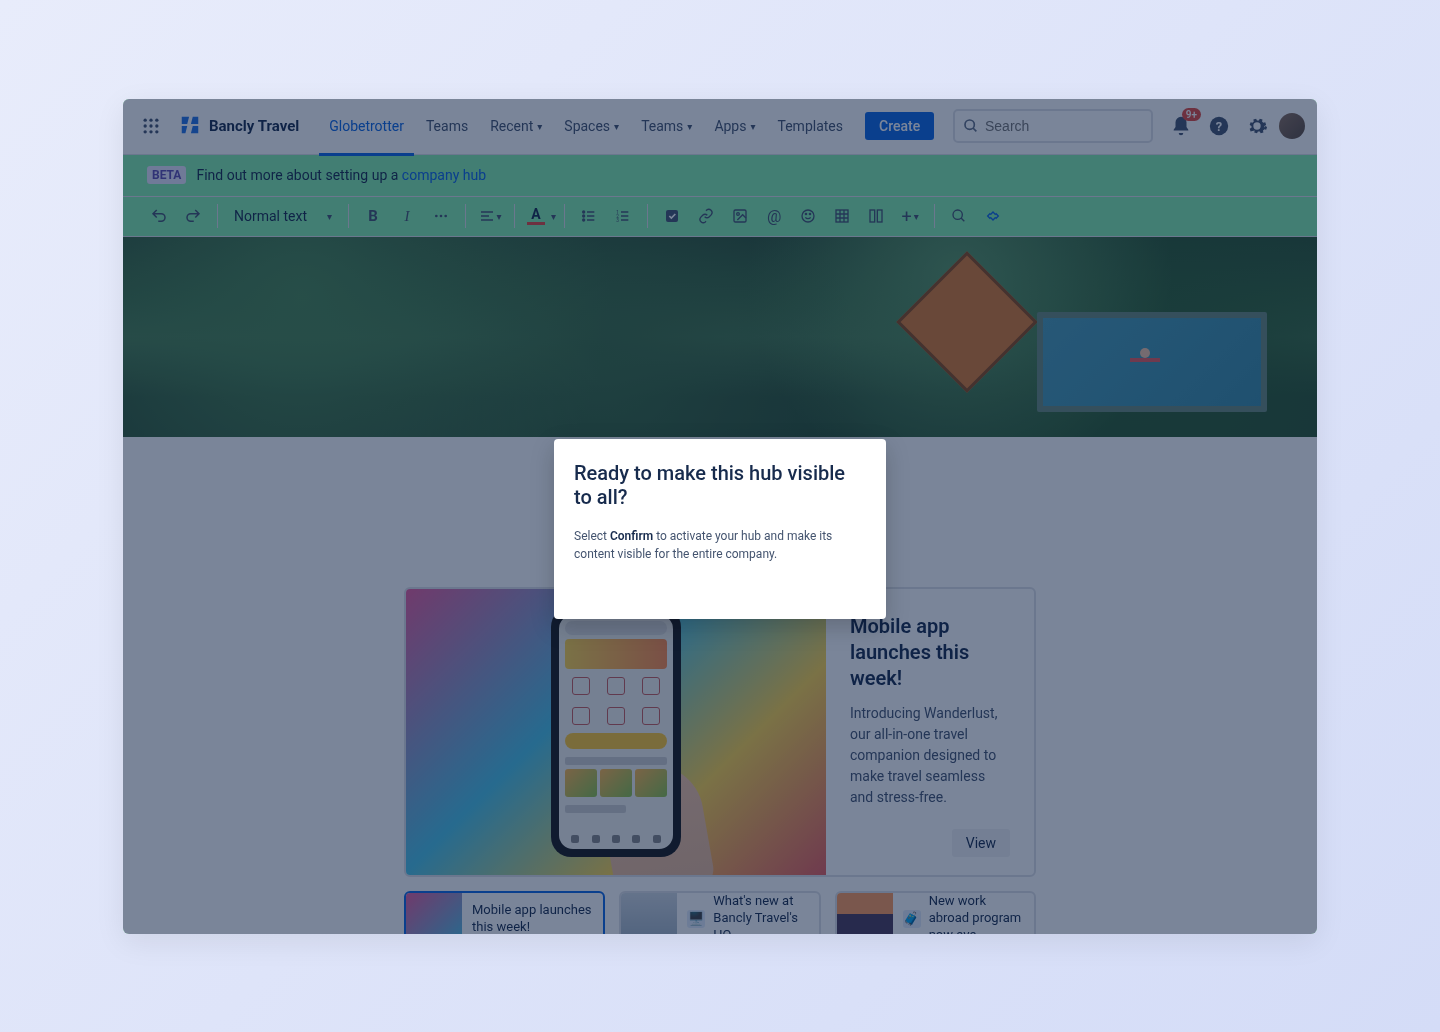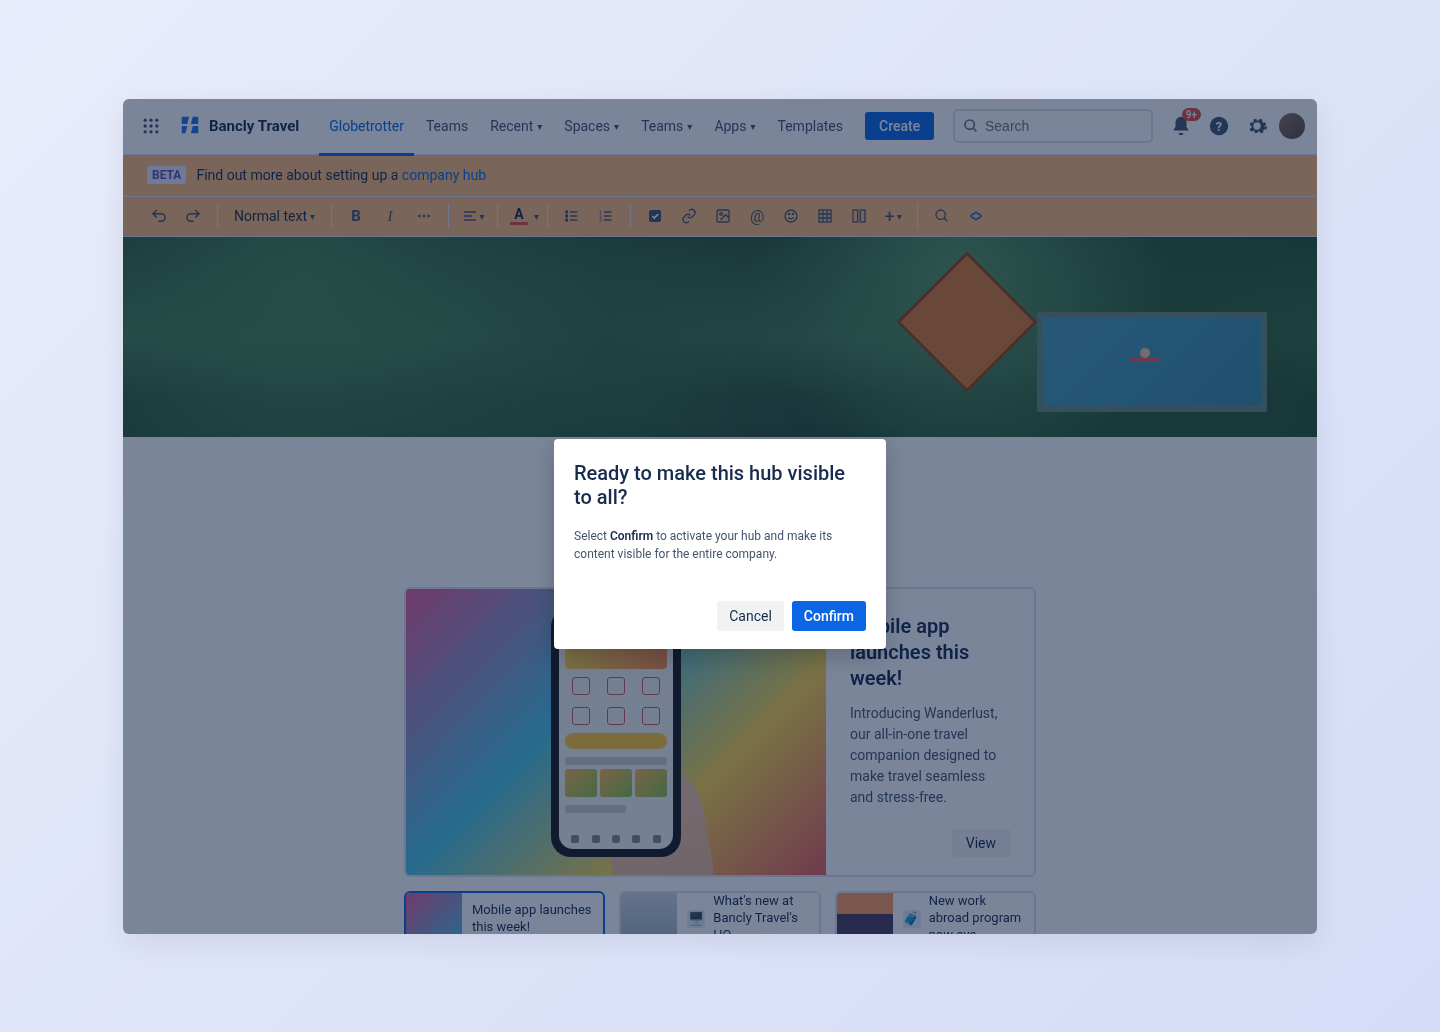--- a/index.html
+++ b/index.html
@@ -9,21 +9,21 @@
   width: 1440px;
   height: 1032px;
   display: flex;
   align-items: center;
   justify-content: center;
   overflow: hidden;
 }
 .app-window {
   width: 1194px;
   height: 835px;
-  background: #fdba74;
+  background: #86efac;
   border-radius: 6px;
   overflow: hidden;
   position: relative;
   box-shadow: 0 8px 30px rgba(0,0,0,0.08);
 }
 .top-nav {
   height: 56px;
   display: flex;
   align-items: center;
   padding: 0 12px;
@@ -165,21 +165,21 @@
   gap: 2px;
 }
 .tb-btn {
   width: 32px; height: 32px;
   display: flex; align-items: center; justify-content: center;
   cursor: pointer; border-radius: 3px;
   color: #44546f;
 }
 .tb-sep { width: 1px; height: 24px; background: #dfe1e6; margin: 0 6px; }
 .text-style-dd {
-  display: flex; align-items: center; gap: 3px;
+  display: flex; align-items: center; gap: 20px;
   padding: 4px 8px; cursor: pointer;
   color: #172b4d; font-size: 14px;
 }
 .text-color {
   width: 26px; height: 26px;
   display: flex; flex-direction: column;
   align-items: center; justify-content: center;
   cursor: pointer;
 }
 .text-color .a-letter { font-weight: 700; font-size: 14px; color: #172b4d; line-height: 1; }
@@ -692,20 +692,16 @@
       </div>
     </div>
   </div>
 
   <div class="modal-overlay">
     <div class="modal">
       <div class="modal-title">Ready to make this hub visible to all?</div>
       <div class="modal-body">
         <span>Select </span><b>Confirm</b><span> to activate your hub and make its content visible for the entire company.</span>
       </div>
-      <div class="modal-actions">
-        <div class="btn-secondary">Cancel</div>
-        <div class="btn-primary">Confirm</div>
-      </div>
     </div>
   </div>
 
 </div>
 
 </body></html>

